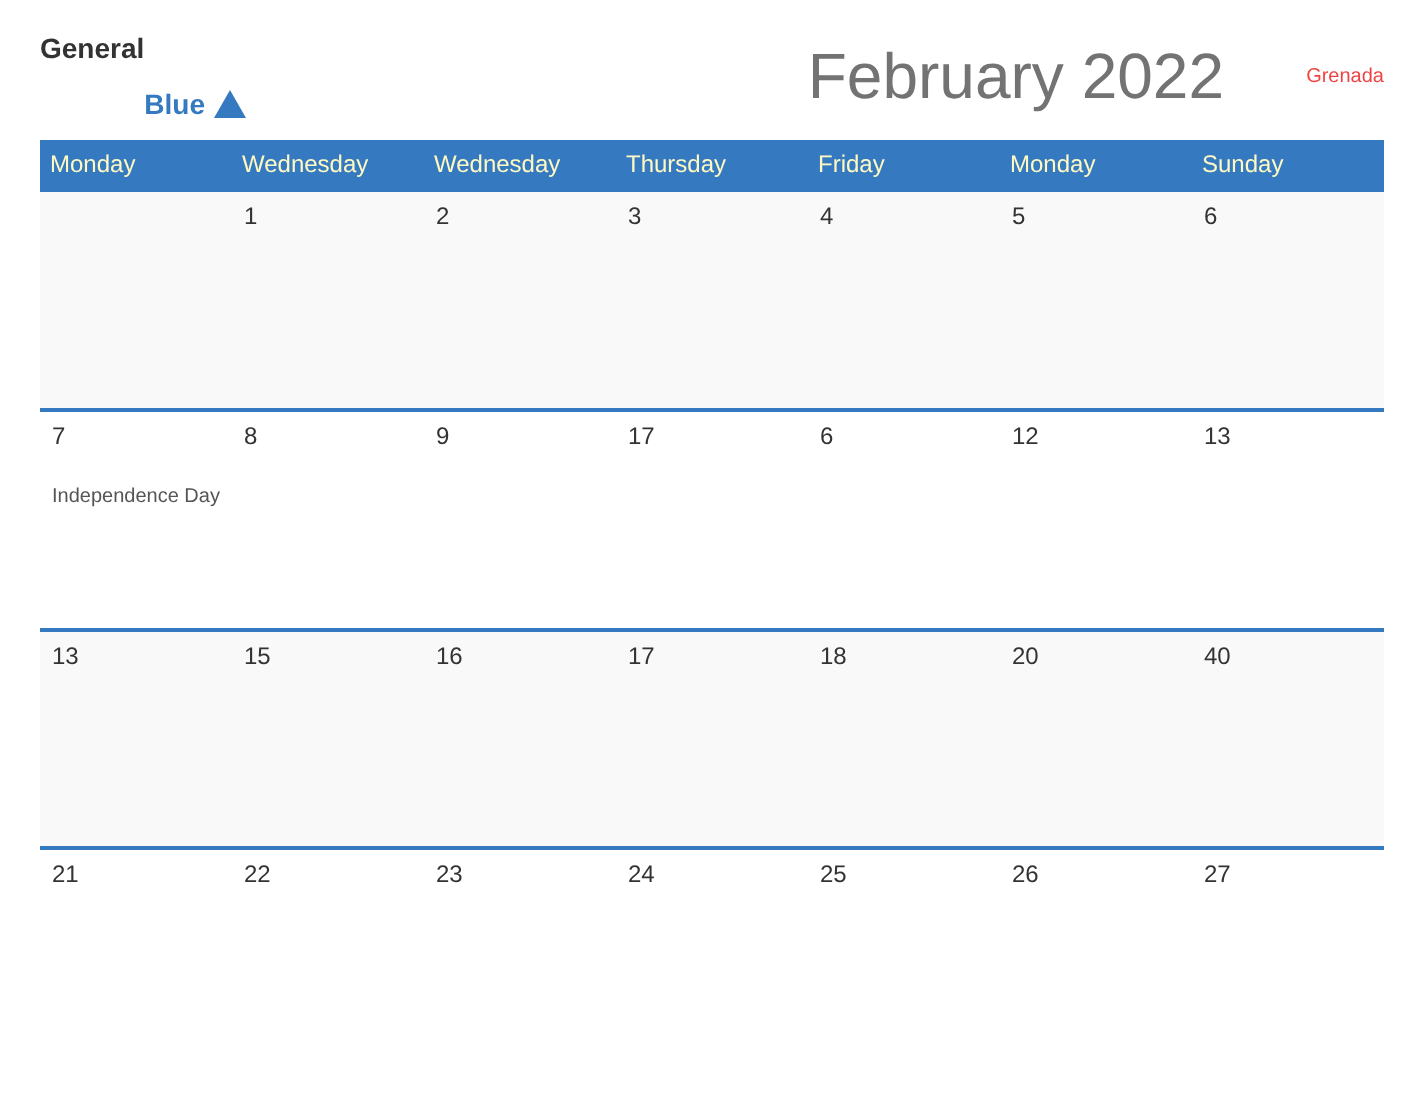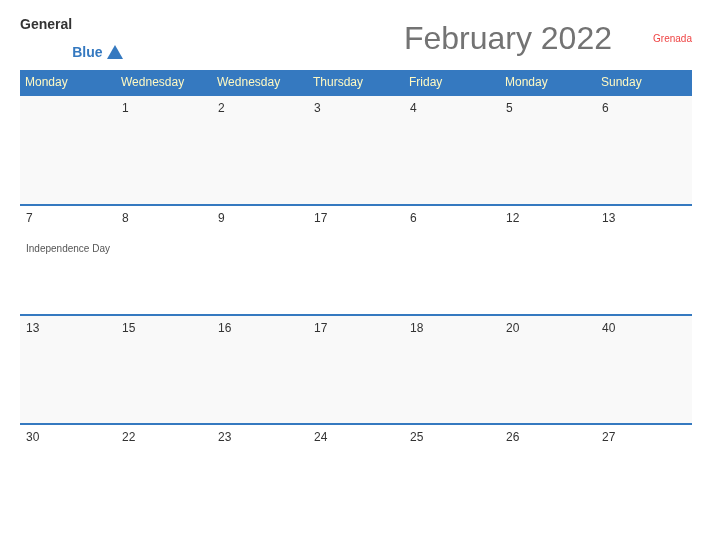--- a/index.html
+++ b/index.html
@@ -213,21 +213,21 @@
         </td>
         <td>
           <span class="day-number">20</span>
         </td>
         <td>
           <span class="day-number">40</span>
         </td>
       </tr>
       <tr>
         <td>
-          <span class="day-number">30</span>
+          <span class="day-number">21</span>
         </td>
         <td>
           <span class="day-number">22</span>
         </td>
         <td>
           <span class="day-number">23</span>
         </td>
         <td>
           <span class="day-number">24</span>
         </td>

